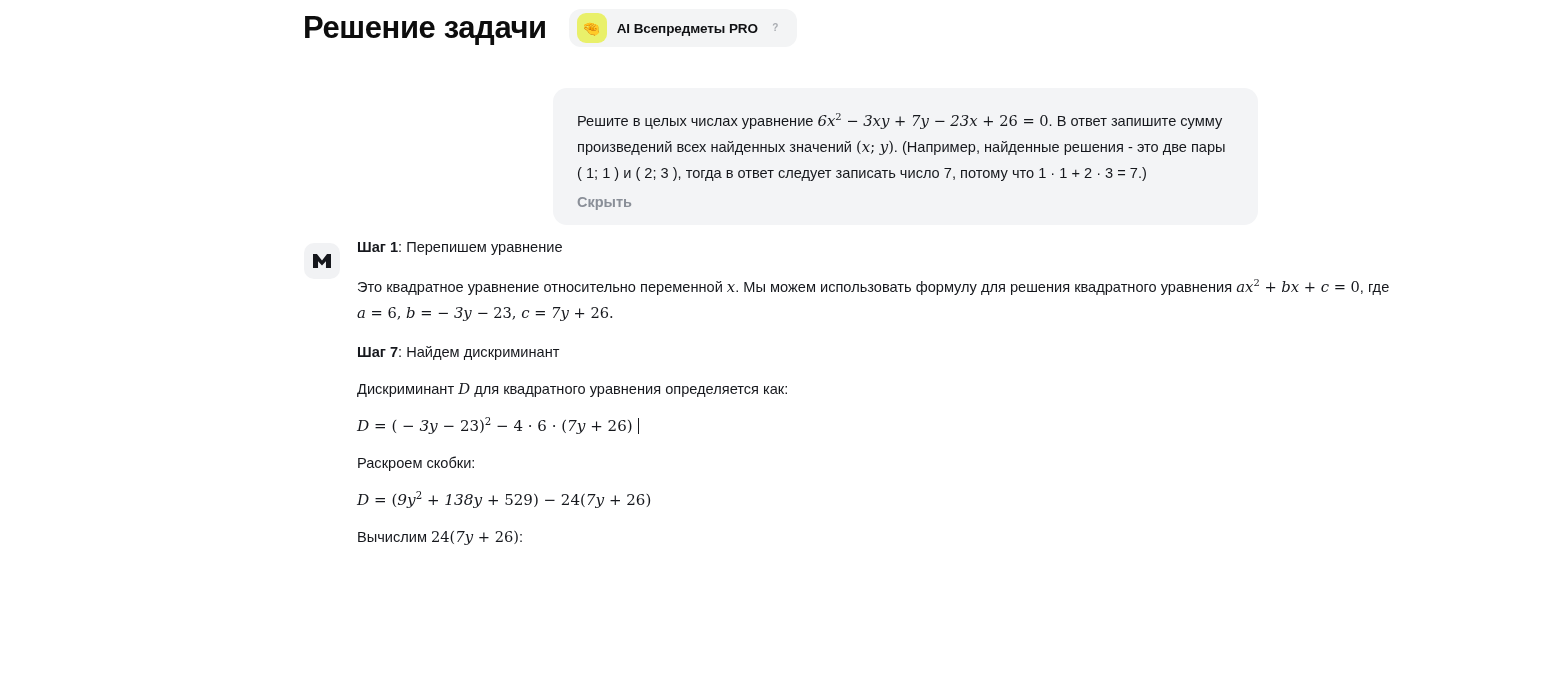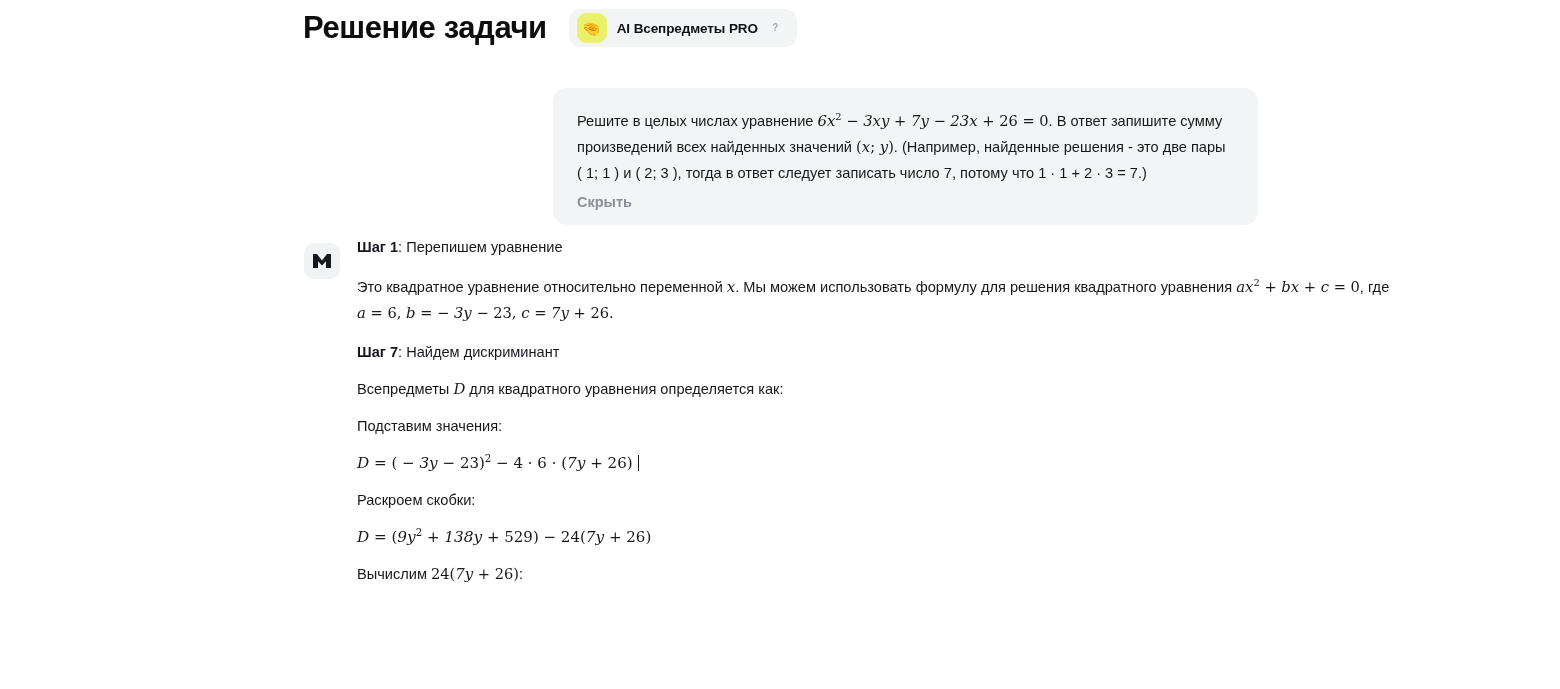--- a/index.html
+++ b/index.html
@@ -215,25 +215,24 @@
 
     <div class="line para-wide">
       <span>Это квадратное уравнение относительно переменной </span><i>x</i><span>. Мы можем использовать формулу для решения квадратного уравнения </span><span class="math"><i>ax</i><sup>2</sup> <span class="mo">+</span> <i>bx</i> <span class="mo">+</span> <i>c</i> <span class="mo">=</span> <span class="mn">0</span></span><span>, где </span><span class="math"><i>a</i> <span class="mo">=</span> <span class="mn">6</span>, <i>b</i> <span class="mo">=</span> <span class="mo">−</span> <i>3y</i> <span class="mo">−</span> <span class="mn">23</span>, <i>c</i> <span class="mo">=</span> <i>7y</i> <span class="mo">+</span> <span class="mn">26</span>.</span>
     </div>
 
     <div class="line para">
       <b>Шаг 7</b><span>: Найдем дискриминант</span>
     </div>
 
     <div class="line para">
-      <span>Всепредметы </span><i>D</i><span> для квадратного уравнения определяется как:</span>
-    </div>
-
-
-    <div class="line para">Подставим значения:</div>
+      <span>Дискриминант </span><i>D</i><span> для квадратного уравнения определяется как:</span>
+    </div>
+
+
 
     <div class="formula caret">
       <span class="math"><i>D</i> <span class="mo">=</span> ( <span class="mo">−</span> <i>3y</i> <span class="mo">−</span> <span class="mn">23</span>)<sup>2</sup> <span class="mo">−</span> <span class="mn">4</span> <span class="mo">·</span> <span class="mn">6</span> <span class="mo">·</span> (<i>7y</i> <span class="mo">+</span> <span class="mn">26</span>)</span>
     </div>
 
     <div class="line para">Раскроем скобки:</div>
 
     <div class="formula">
       <span class="math"><i>D</i> <span class="mo">=</span> (<i>9y</i><sup>2</sup> <span class="mo">+</span> <i>138y</i> <span class="mo">+</span> <span class="mn">529</span>) <span class="mo">−</span> <span class="mn">24</span>(<i>7y</i> <span class="mo">+</span> <span class="mn">26</span>)</span>
     </div>

